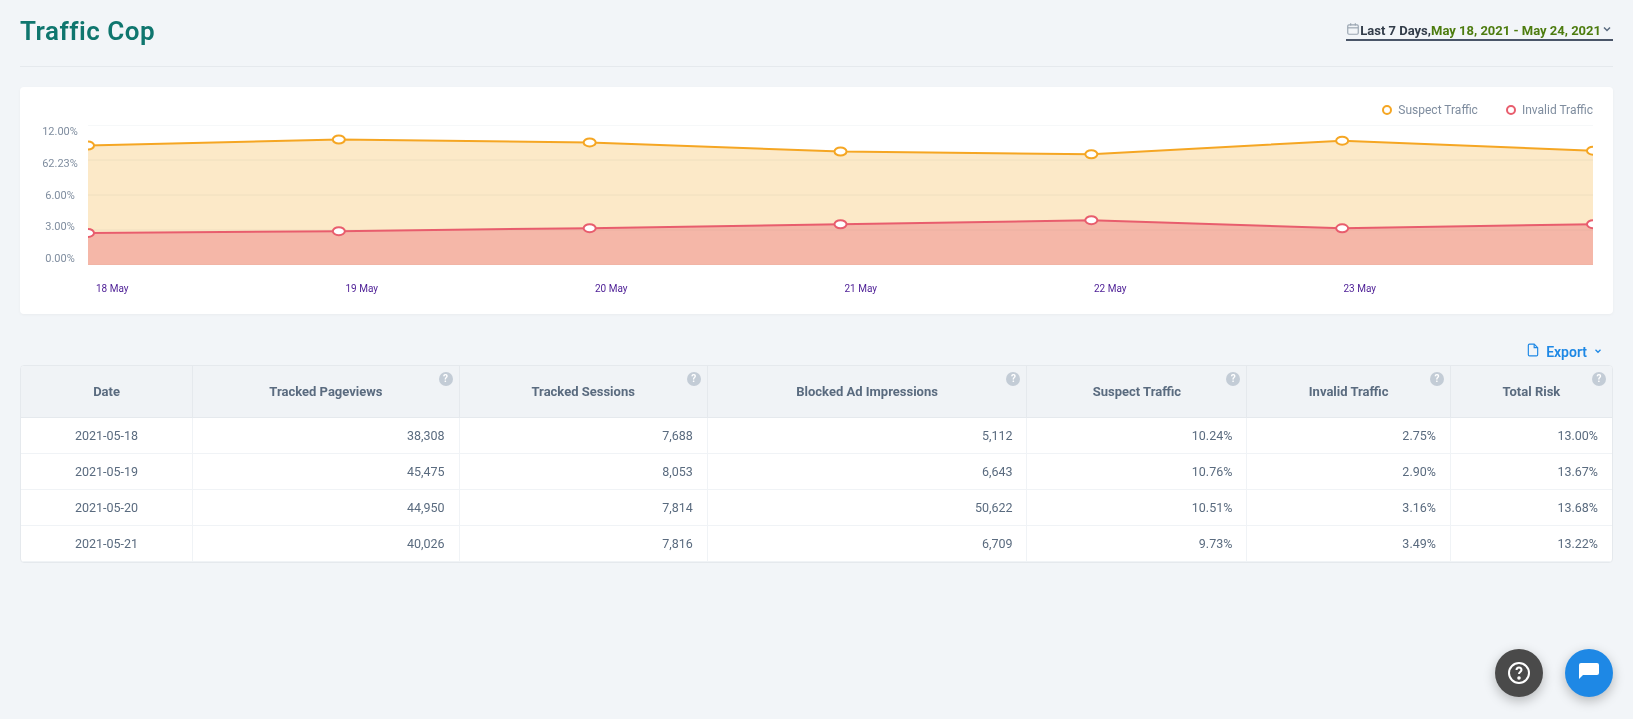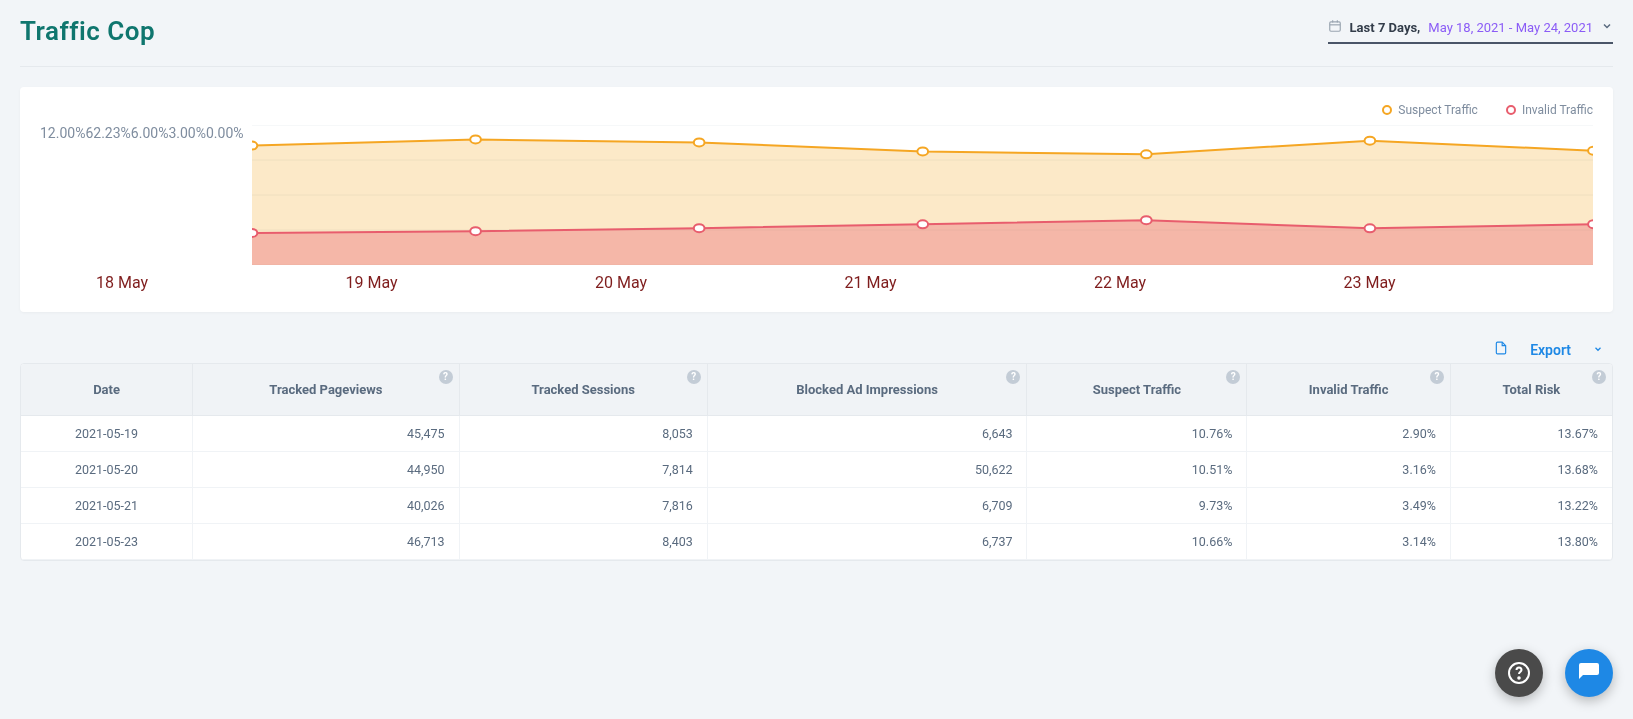--- a/index.html
+++ b/index.html
@@ -21,28 +21,27 @@
   }
   .page-title {
     font-size: 26px;
     font-weight: 600;
     color: #0f766e;
     letter-spacing: 0.5px;
   }
   .date-picker {
     display: flex;
     align-items: center;
-    gap: 8px;
     cursor: pointer;
     border-bottom: 2px solid #4a5568;
-    padding-bottom: 6px;
+    padding-bottom: 0;
   }
   .date-picker .cal-icon { color: #9aa5b1; }
   .date-picker .range-label { font-weight: 700; color: #333d4a; }
-  .date-picker .range-dates { color: #8b5cf6; }
+  .date-picker .range-dates { color: #4d7c0f; font-weight: bold; }
   .date-picker .chev { color: #5a6b7f; font-size: 14px; }
 
   .card {
     background: #fff;
     border-radius: 4px;
     box-shadow: 0 1px 3px rgba(0,0,0,0.04);
     margin-bottom: 28px;
     padding: 16px 20px 20px 20px;
     position: relative;
   }
@@ -57,39 +56,39 @@
   .legend-item { display: flex; align-items: center; gap: 6px; cursor: pointer; }
   .legend-dot {
     width: 10px; height: 10px; border-radius: 50%;
     display: inline-block;
   }
   .legend-dot.orange { background: #fff; border: 2px solid #f5a623; }
   .legend-dot.red { background: #fff; border: 2px solid #e85d6d; }
 
   .chart-wrap { display: flex; align-items: stretch; }
   .y-axis {
-    display: flex; flex-direction: row; justify-content: space-between;
-    height: 140px; text-align: center; font-size: 14px; color: #7f8d9f;
+    display: flex; flex-direction: column; justify-content: space-between;
+    height: 140px; text-align: center; font-size: 11px; color: #7f8d9f;
     padding-right: 8px; min-width: 48px;
   }
   .plot { flex: 1; position: relative; height: 140px; }
   .plot svg { width: 100%; height: 100%; display: block; }
   .x-axis {
-    display: flex; margin-left: 56px; margin-top: 8px;
-    font-size: 16px; color: #7f1d1d;
+    display: flex; margin-left: 56px; margin-top: 18px;
+    font-size: 10px; color: #4c1d95;
   }
   .x-tick { flex: 1; }
 
   .export-row {
     display: flex; justify-content: flex-end; align-items: center;
     margin-bottom: 4px; padding-right: 10px;
   }
   .export-link {
     color: #1e88e5; font-weight: 600; font-size: 14px;
-    display: flex; align-items: center; gap: 22px; cursor: pointer;
+    display: flex; align-items: center; gap: 6px; cursor: pointer;
   }
   .file-icon { color: #1e88e5; }
 
   .table-card {
     background: #fff;
     border-radius: 4px;
     border: 1px solid #e5e9ed;
     overflow: hidden;
   }
   table { width: 100%; border-collapse: collapse; }
@@ -243,20 +242,29 @@
             <th><span>Tracked Pageviews</span><span class="help-badge">?</span></th>
             <th><span>Tracked Sessions</span><span class="help-badge">?</span></th>
             <th><span>Blocked Ad Impressions</span><span class="help-badge">?</span></th>
             <th><span>Suspect Traffic</span><span class="help-badge">?</span></th>
             <th><span>Invalid Traffic</span><span class="help-badge">?</span></th>
             <th><span>Total Risk</span><span class="help-badge">?</span></th>
           </tr>
         </thead>
       <tbody id="tbody">
           <tr>
+            <td>2021-05-18</td>
+            <td>38,308</td>
+            <td>7,688</td>
+            <td>5,112</td>
+            <td>10.24%</td>
+            <td>2.75%</td>
+            <td>13.00%</td>
+          </tr>
+          <tr>
             <td>2021-05-19</td>
             <td>45,475</td>
             <td>8,053</td>
             <td>6,643</td>
             <td>10.76%</td>
             <td>2.90%</td>
             <td>13.67%</td>
           </tr>
           <tr>
             <td>2021-05-20</td>
@@ -268,29 +276,20 @@
             <td>13.68%</td>
           </tr>
           <tr>
             <td>2021-05-21</td>
             <td>40,026</td>
             <td>7,816</td>
             <td>6,709</td>
             <td>9.73%</td>
             <td>3.49%</td>
             <td>13.22%</td>
-          </tr>
-          <tr>
-            <td>2021-05-23</td>
-            <td>46,713</td>
-            <td>8,403</td>
-            <td>6,737</td>
-            <td>10.66%</td>
-            <td>3.14%</td>
-            <td>13.80%</td>
           </tr>
         </tbody>
     </table>
   </div>
 </div>
 
 <div class="fab fab-help">
   <svg width="24" height="24" viewBox="0 0 24 24" fill="none" stroke="#fff" stroke-width="2">
       <circle cx="12" cy="12" r="10"></circle>
       <path d="M9.5 9a2.5 2.5 0 0 1 5 0c0 1.5-2.5 2-2.5 4"></path>

